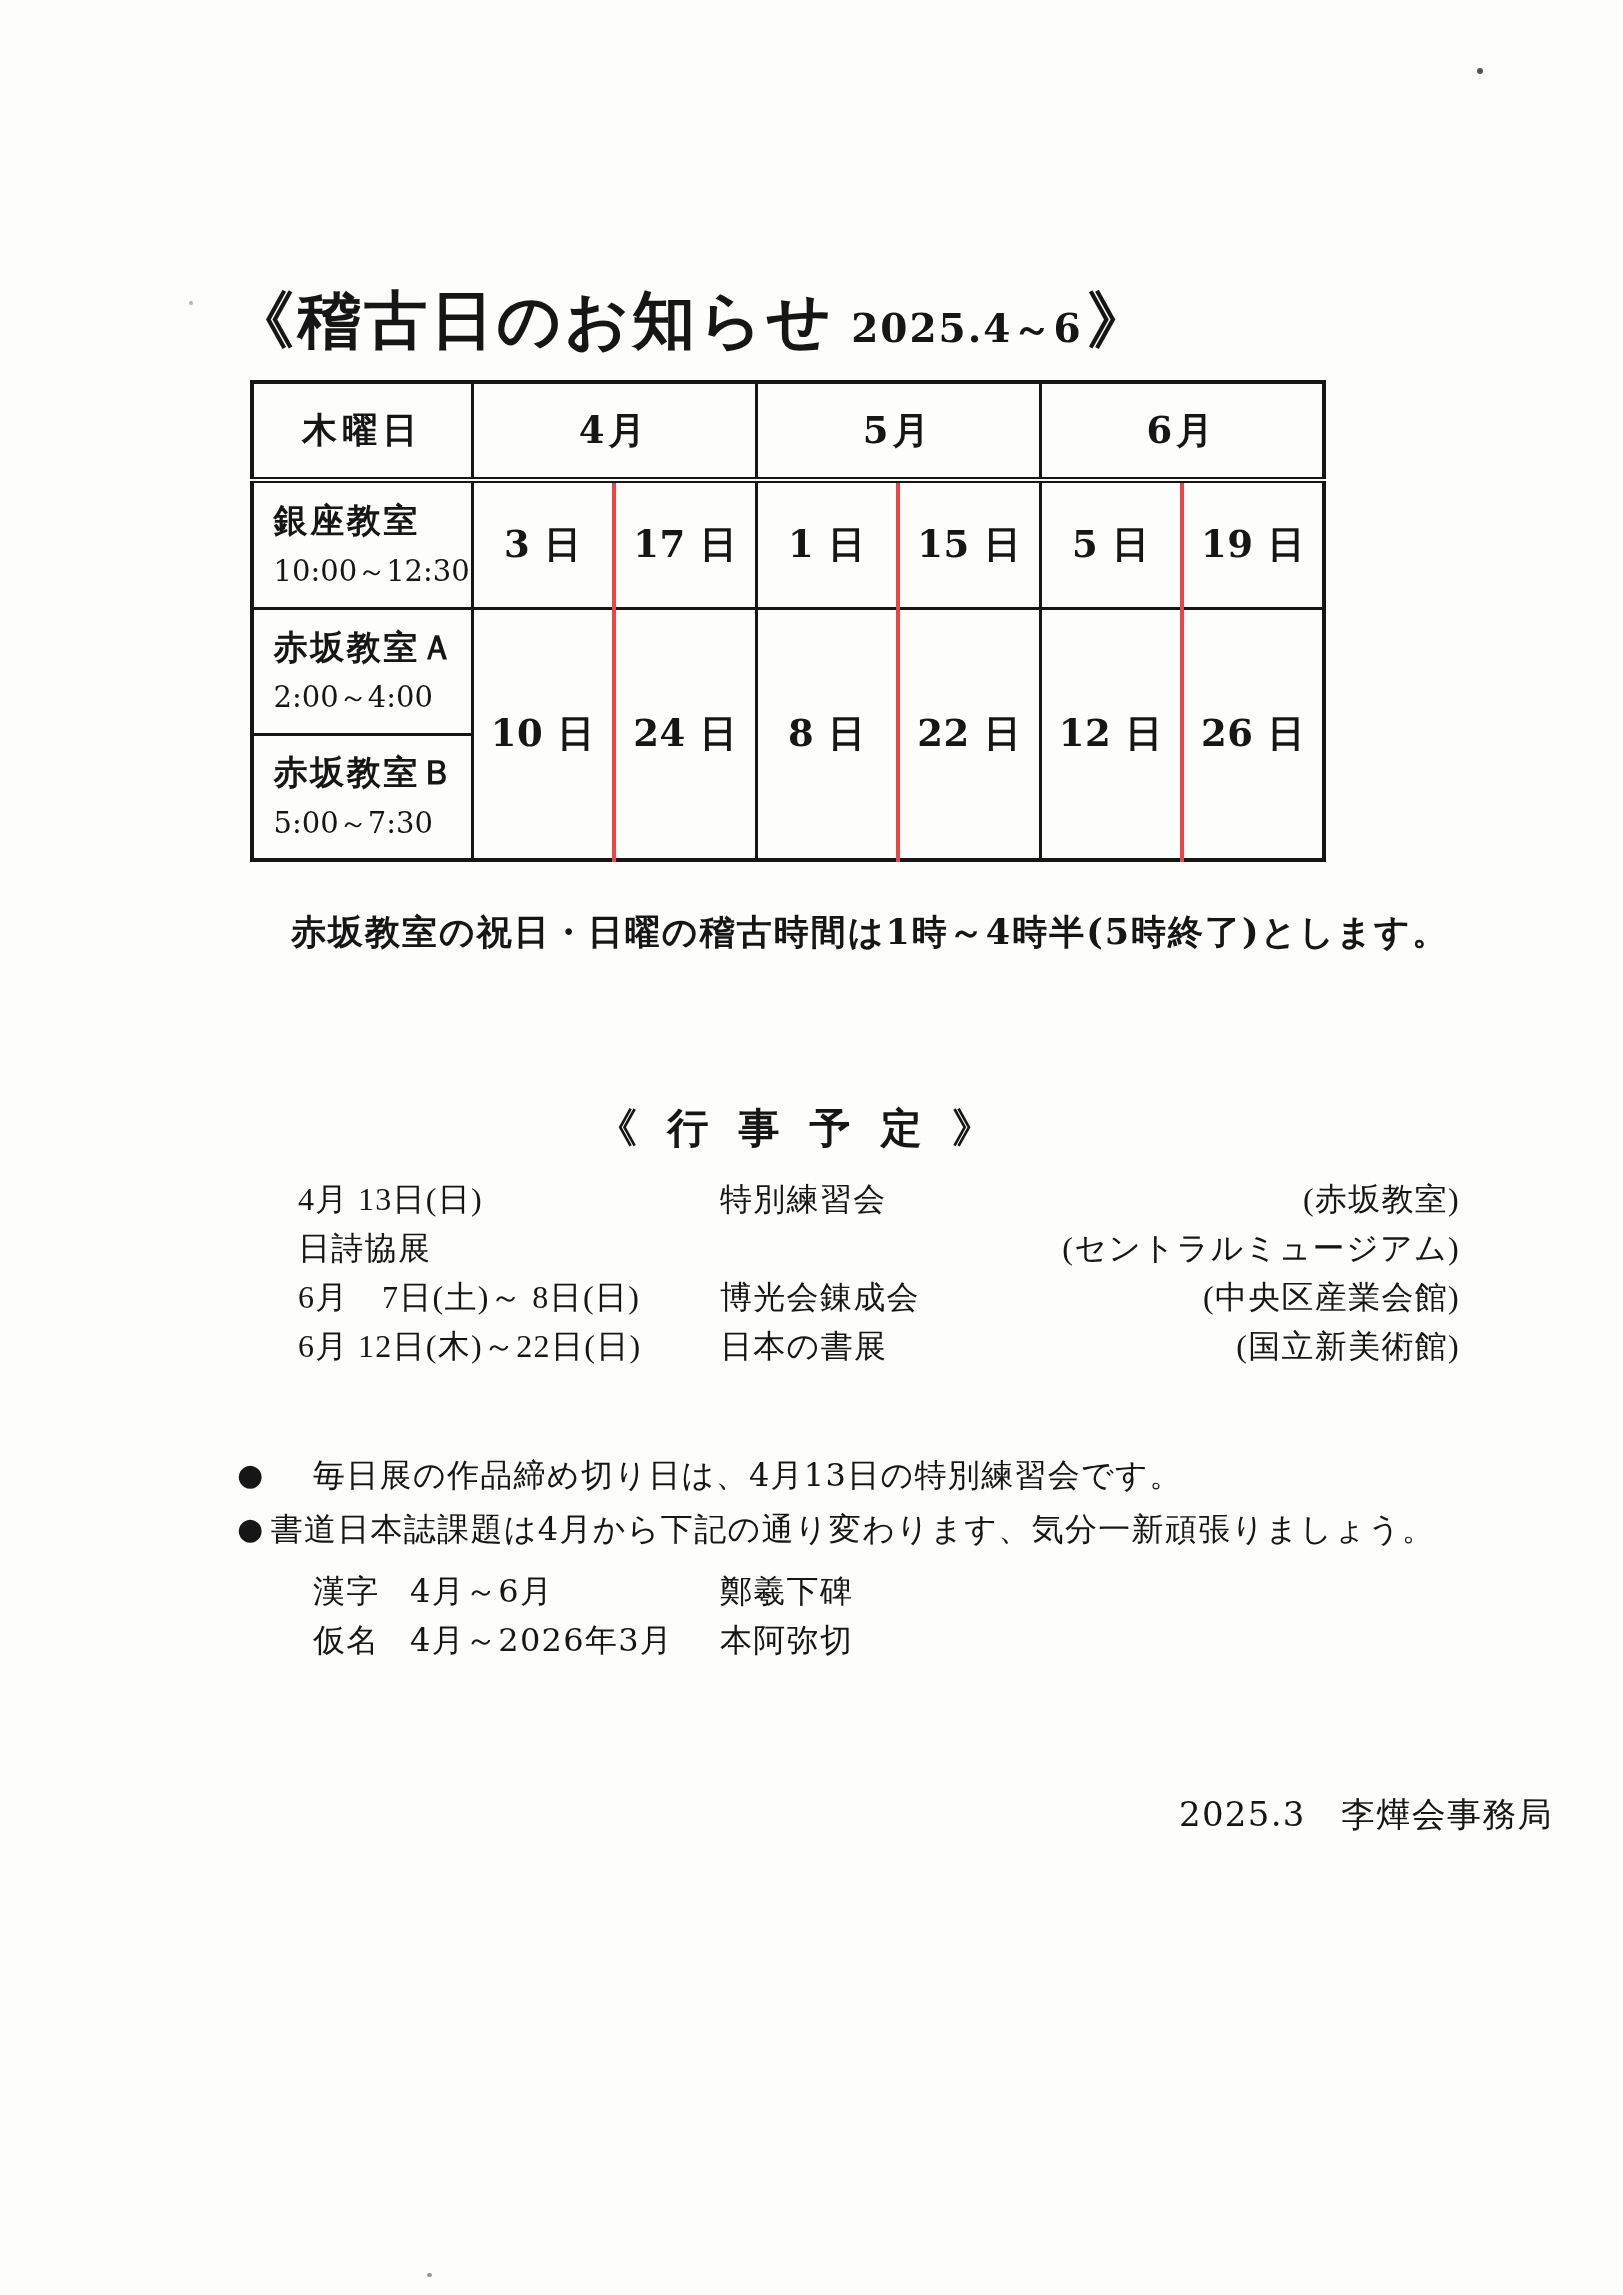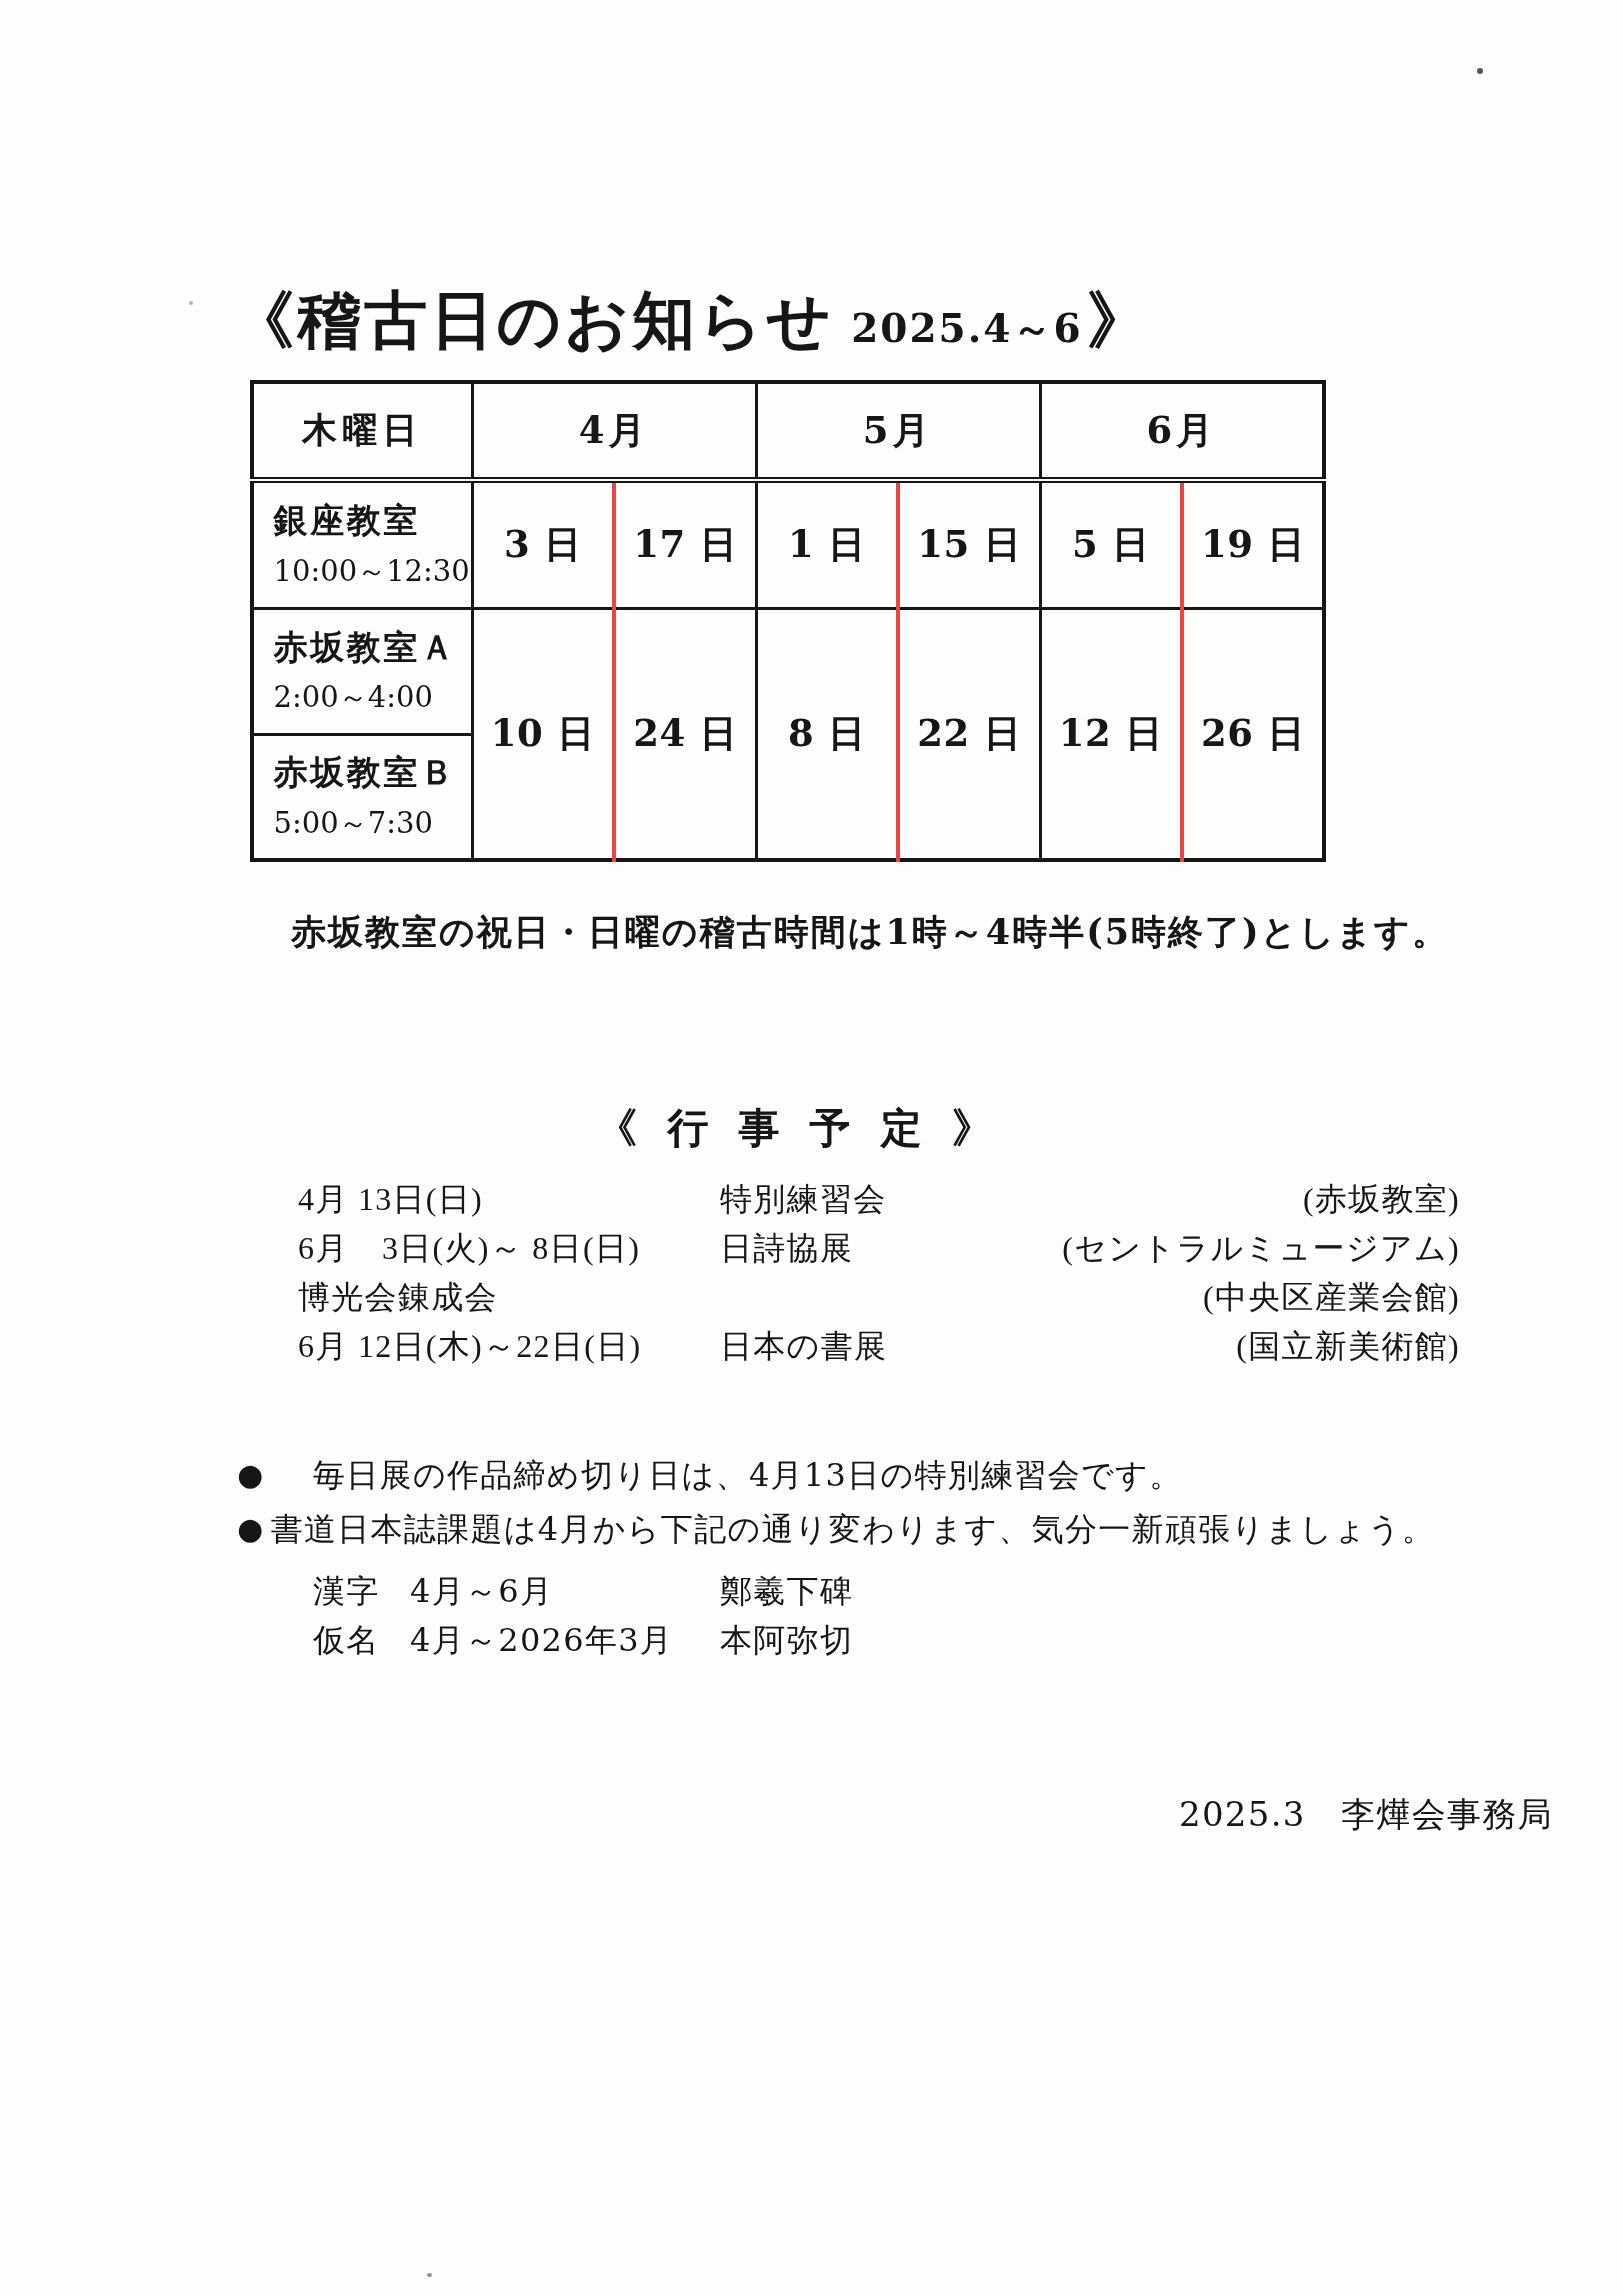--- a/index.html
+++ b/index.html
@@ -202,25 +202,25 @@
 
   <div class="events-heading">《 行 事 予 定 》</div>
 
   <div class="events">
     <div class="event-row">
       <span class="ev-date">4月 13日(日)</span>
       <span class="ev-name">特別練習会</span>
       <span class="ev-venue">(赤坂教室)</span>
     </div>
     <div class="event-row">
-      <span class="ev-date">6月　3日(火)～ 8日(日)</span>
       <span class="ev-name">日詩協展</span>
       <span class="ev-venue">(セントラルミュージアム)</span>
     </div>
     <div class="event-row">
+      <span class="ev-date">6月　7日(土)～ 8日(日)</span>
       <span class="ev-name">博光会錬成会</span>
       <span class="ev-venue">(中央区産業会館)</span>
     </div>
     <div class="event-row">
       <span class="ev-date">6月 12日(木)～22日(日)</span>
       <span class="ev-name">日本の書展</span>
       <span class="ev-venue">(国立新美術館)</span>
     </div>
   </div>
 

